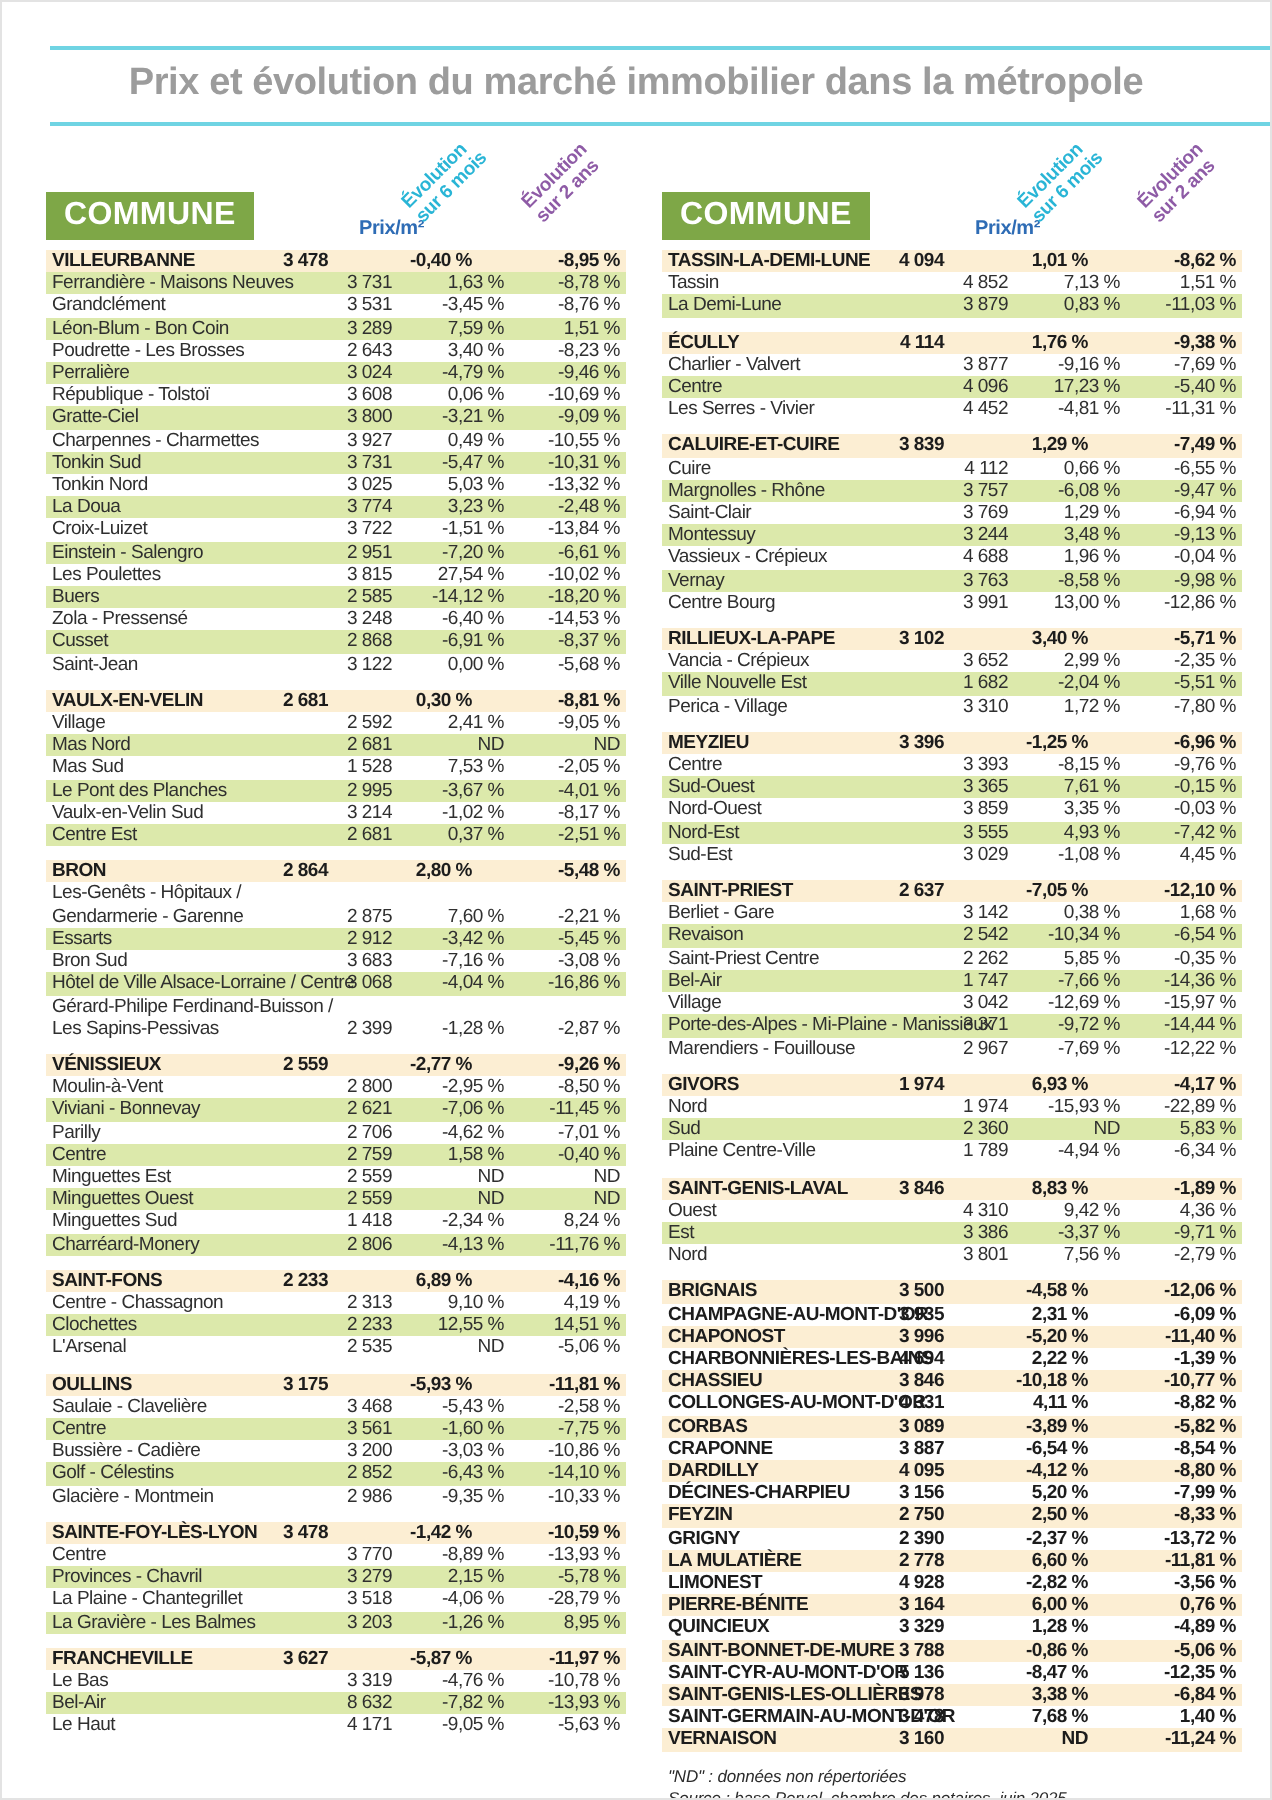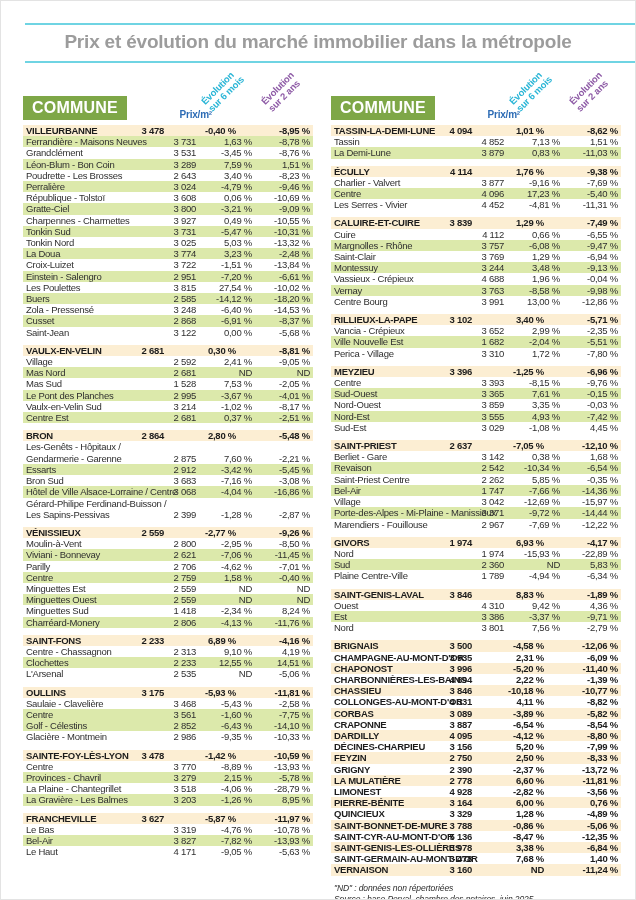--- a/index.html
+++ b/index.html
@@ -360,20 +360,26 @@
               <div class="c-price">3 468</div>
               <div class="c-evo6">-5,43 %</div>
               <div class="c-evo2">-2,58 %</div>
             </div>
             <div class="row bg-green">
               <div class="c-name">Centre</div>
               <div class="c-price">3 561</div>
               <div class="c-evo6">-1,60 %</div>
               <div class="c-evo2">-7,75 %</div>
             </div>
+            <div class="row">
+              <div class="c-name">Bussière - Cadière</div>
+              <div class="c-price">3 200</div>
+              <div class="c-evo6">-3,03 %</div>
+              <div class="c-evo2">-10,86 %</div>
+            </div>
             <div class="row bg-green">
               <div class="c-name">Golf - Célestins</div>
               <div class="c-price">2 852</div>
               <div class="c-evo6">-6,43 %</div>
               <div class="c-evo2">-14,10 %</div>
             </div>
             <div class="row">
               <div class="c-name">Glacière - Montmein</div>
               <div class="c-price">2 986</div>
               <div class="c-evo6">-9,35 %</div>
@@ -420,21 +426,21 @@
               <div class="c-evo2">-11,97 %</div>
             </div>
             <div class="row">
               <div class="c-name">Le Bas</div>
               <div class="c-price">3 319</div>
               <div class="c-evo6">-4,76 %</div>
               <div class="c-evo2">-10,78 %</div>
             </div>
             <div class="row bg-green">
               <div class="c-name">Bel-Air</div>
-              <div class="c-price">3 827</div>
+              <div class="c-price">8 632</div>
               <div class="c-evo6">-7,82 %</div>
               <div class="c-evo2">-13,93 %</div>
             </div>
             <div class="row">
               <div class="c-name">Le Haut</div>
               <div class="c-price">4 171</div>
               <div class="c-evo6">-9,05 %</div>
               <div class="c-evo2">-5,63 %</div>
             </div>
           </div>

